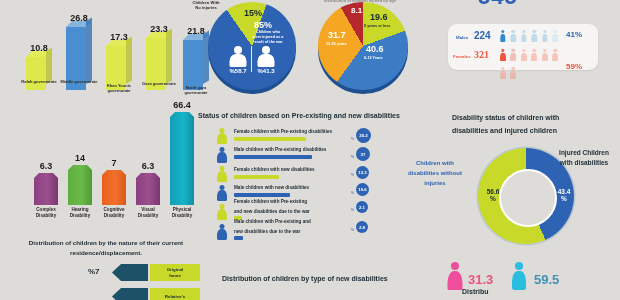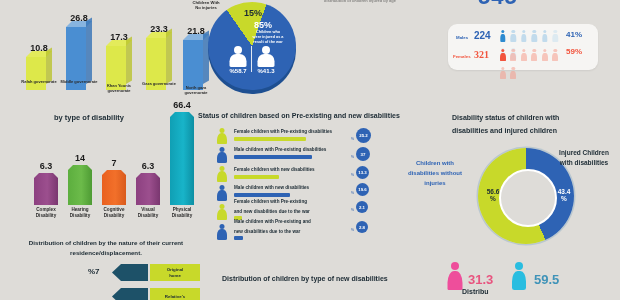--- a/index.html
+++ b/index.html
@@ -144,20 +144,31 @@
       <div class="person" style="width:20px;height:22px;">
         <div class="head" style="width:8px;height:8px;background:#fff;top:0;"></div>
         <div class="body" style="width:17px;height:13px;background:#fff;top:8px;"></div>
       </div>
     </div>
     <div class="abs" style="left:45px;top:66px;width:26px;text-align:center;font-size:6px;font-weight:bold;color:#fff;z-index:3;">%41.3</div>
   </div>
 
   <div class="abs" style="left:300px;top:-2px;width:120px;text-align:center;font-size:4px;font-weight:bold;color:#2b2b2b;opacity:.5;">distribution of children injured by age</div>
 
+  <div class="pie" style="left:318px;top:2px;width:90px;height:88px;">
+    <div class="shadow" style="background:#1e4f91;"></div>
+    <div class="disc" style="background:conic-gradient(from 0deg,#c8d92a 0deg 70deg,#3b7cc4 70deg 216deg,#f5a623 216deg 330deg,#b5292e 330deg 360deg);"></div>
+    <div class="abs" style="left:33px;top:4px;font-size:8px;font-weight:bold;color:#ffffff;z-index:3;">8.1</div>
+    <div class="abs" style="left:52px;top:10px;font-size:9px;font-weight:bold;color:#1b2a33;z-index:3;">19.6</div>
+    <div class="abs" style="left:46px;top:22px;font-size:3.8px;font-weight:bold;color:#1b2a33;z-index:3;">5 years or less</div>
+    <div class="abs" style="left:48px;top:42px;font-size:9px;font-weight:bold;color:#ffffff;z-index:3;">40.6</div>
+    <div class="abs" style="left:46px;top:54px;font-size:3.8px;font-weight:bold;color:#ffffff;z-index:3;">6-12 Years</div>
+    <div class="abs" style="left:10px;top:28px;font-size:9px;font-weight:bold;color:#ffffff;z-index:3;">31.7</div>
+    <div class="abs" style="left:8px;top:40px;font-size:3.8px;font-weight:bold;color:#ffffff;z-index:3;">13-18 years</div>
+  </div>
 
   <div class="header-num" style="left:478px;top:-16px;">545</div>
 
   <div class="card" style="left:448px;top:24px;width:150px;height:46px;">
 
     <div class="abs mf-lab" style="left:8px;top:11px;color:#2e63b4;">Males</div>
     <div class="abs mf-num" style="left:26px;top:6px;color:#2e63b4;">224</div>
     <div class="abs" style="left:52px;top:6px;width:62px;height:13px;">
       <span class="person" style="width:6px;height:12px;vertical-align:top;">
         <span class="head" style="width:3.4px;height:3.4px;background:#2e8bd0;top:0;"></span>
@@ -223,25 +234,24 @@
       </span>
       <span class="person" style="width:6px;height:12px;vertical-align:top;opacity:.5;">
         <span class="head" style="width:3.4px;height:3.4px;background:#f79685;top:0;"></span>
         <span class="body" style="width:6px;height:8px;background:#f79685;top:3.6px;border-radius:40% 40% 8% 8%/60% 60% 8% 8%;"></span>
       </span>
       <span class="person" style="width:6px;height:12px;vertical-align:top;opacity:.5;">
         <span class="head" style="width:3.4px;height:3.4px;background:#f79685;top:0;"></span>
         <span class="body" style="width:6px;height:8px;background:#f79685;top:3.6px;border-radius:40% 40% 8% 8%/60% 60% 8% 8%;"></span>
       </span>
     </div>
-    <div class="abs mf-pct" style="left:118px;top:23px;color:#f2543d;">59%</div>
+    <div class="abs mf-pct" style="left:118px;top:38px;color:#f2543d;">59%</div>
   </div>
 
   <div class="abs" style="left:14px;top:113px;width:150px;text-align:center;font-size:7.5px;font-weight:bold;color:#1b2a33;line-height:1.4;">
-    <div>by type of disability</div>
   </div>
 
   <div class="abs" style="left:28px;top:100px;width:170px;height:105px;">
 
     <div class="hexbar round" style="left:6px;height:32px;background:linear-gradient(to right,#8c4080 0%,#9c4f8e 55%,#7a3770 100%);"></div>
     <div class="hex-num" style="left:3px;top:61px;">6.3</div>
     <div class="hex-lab" style="left:0px;top:107px;">
       <div>Complex</div>
       <div>Disability</div>
     </div>

